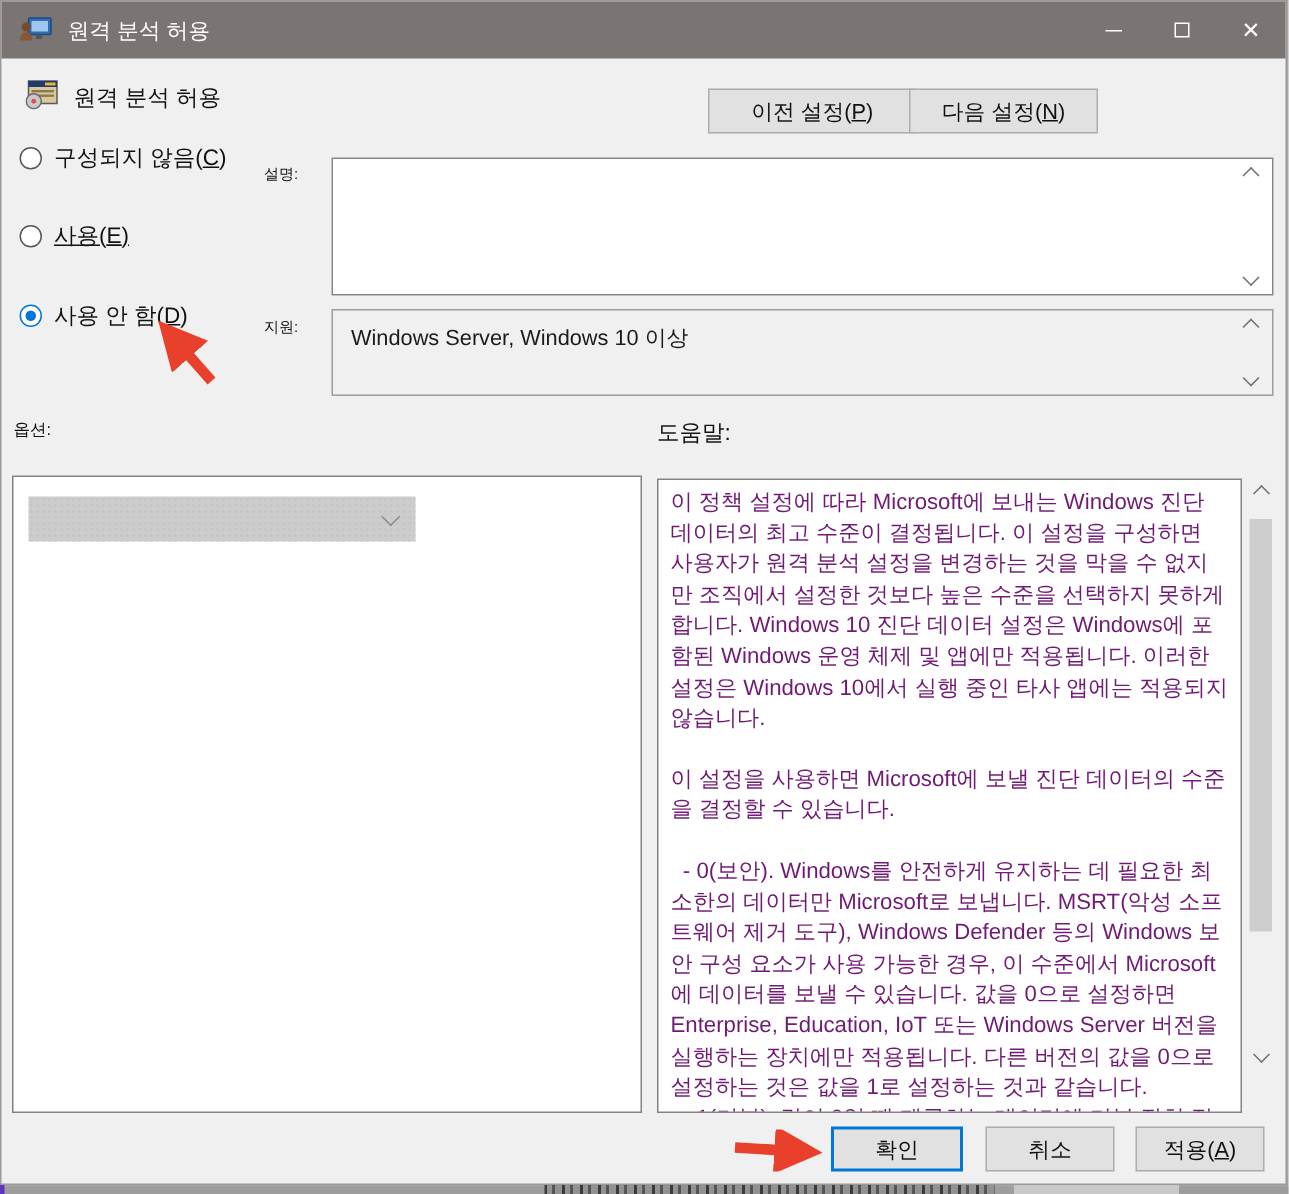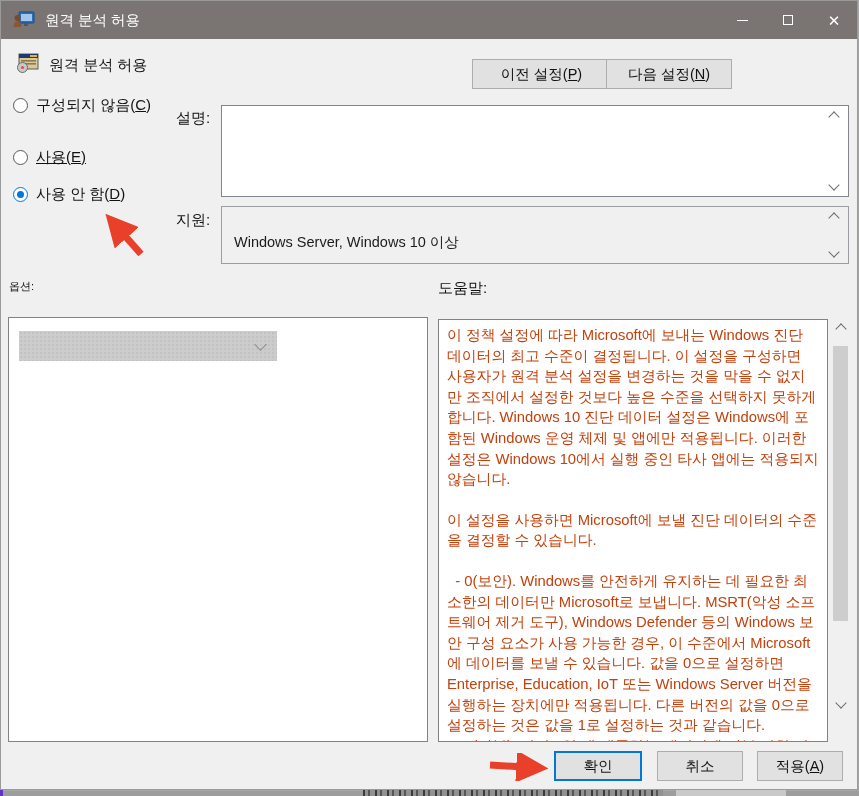--- a/index.html
+++ b/index.html
@@ -34,28 +34,28 @@
 
   
   .radio-row { position:absolute; left:12px; display:flex; align-items:center; font-size:15px; color:#111; }
   .radio-circle { width:15px; height:15px; border-radius:50%; background:#fff; border:1px solid #575757;
                   margin-right:8px; position:relative; flex:0 0 auto; }
   .radio-row.selected .radio-circle { border:1px solid #0078d7; }
   .radio-row.selected .radio-circle::after { content:""; position:absolute; left:3px; top:3px;
                   width:7px; height:7px; border-radius:50%; background:#0078d7; }
 
   
-  .field-label { position:absolute; font-size:15px; color:#111; }
+  .field-label { position:absolute; font-size:10px; color:#111; }
   .lbl-comment { left:175px; top:108px; }
   .lbl-supported { left:175px; top:210px; }
   .comment-box { position:absolute; left:220px; top:104px; width:628px; height:92px;
                  background:#ffffff; border:1px solid #82858c; }
   .supported-box { position:absolute; left:220px; top:205px; width:628px; height:58px;
                    background:#f0f0f0; border:1px solid #9a9da3; font-size:14.5px; color:#1b1b1b;
-                   padding:26px 12px; }
+                   padding:9px 12px; }
   .chev { width:8px; height:8px; border-left:1.6px solid #6d6d6d; border-top:1.6px solid #6d6d6d;
           position:absolute; right:10px; }
   .chev.up { transform:rotate(45deg); }
   .chev.down { transform:rotate(225deg); }
   .chev.at-top { top:7px; }
   .chev.at-bottom { bottom:7px; }
 
   
   .lbl-options { position:absolute; left:8px; top:278px; font-size:11px; color:#111; }
   .lbl-help { position:absolute; left:437px; top:278px; font-size:15px; color:#111; }
@@ -67,21 +67,21 @@
                    background:#cccccc;
                    background-image:radial-gradient(#c2c2c2 1px, transparent 1px);
                    background-size:4px 4px; }
   .dd-chev { width:9px; height:9px; border-left:1.6px solid #8a8a8a; border-top:1.6px solid #8a8a8a;
              position:absolute; right:12px; top:9px; transform:rotate(225deg); }
 
   
   .help-panel { position:absolute; left:437px; top:318px; width:390px; height:423px;
                 background:#ffffff; border:1px solid #828282; overflow:hidden;
                 padding:5px 8px 0 8px; }
-  .help-panel p { font-size:14.8px; line-height:20.6px; color:#c2410c; margin:0 0 20px 0;
+  .help-panel p { font-size:14.8px; line-height:20.6px; color:#701a75; margin:0 0 20px 0;
                   white-space:pre-wrap; }
   .help-panel p.tight { margin-bottom:0; }
 
   
   .help-scrollbar { position:absolute; left:831px; top:318px; width:17px; height:394px; background:#f0f0f0; }
   .sb-arrow { position:absolute; left:0; width:17px; height:17px; }
   .sb-arrow .chev { right:4px; }
   .sb-up { top:0; } .sb-up .chev { top:6px; }
   .sb-down { bottom:0; } .sb-down .chev { top:3px; }
   .sb-thumb { position:absolute; left:1px; top:27px; width:15px; height:275px; background:#cdcdcd; }
@@ -159,21 +159,21 @@
     </div>
 
     <div class="radio-row" style="top:95px;">
       <span class="radio-circle"></span>
       <span><span>구성되지 않음(</span><span class="u">C</span><span>)</span></span>
     </div>
     <div class="radio-row" style="top:147px;text-decoration:underline;">
       <span class="radio-circle"></span>
       <span><span>사용(</span><span class="u">E</span><span>)</span></span>
     </div>
-    <div class="radio-row selected" style="top:184px;">
+    <div class="radio-row selected" style="top:200px;">
       <span class="radio-circle"></span>
       <span><span>사용 안 함(</span><span class="u">D</span><span>)</span></span>
     </div>
 
     <span class="field-label lbl-comment">설명:</span>
     <div class="comment-box">
       <span></span>
       <span class="chev up at-top"></span>
       <span class="chev down at-bottom"></span>
     </div>

